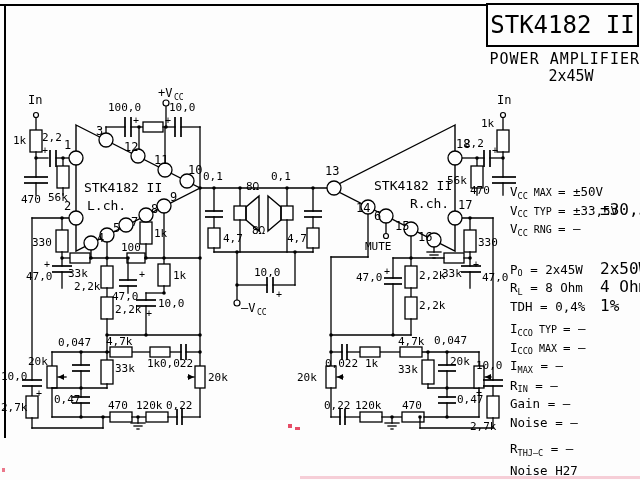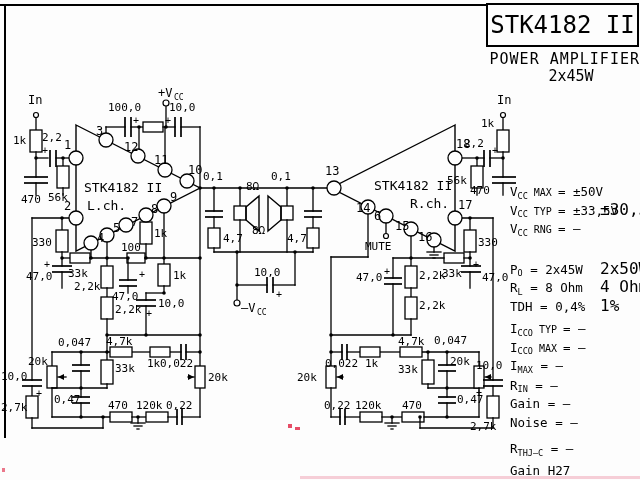--- a/index.html
+++ b/index.html
@@ -516,17 +516,17 @@
         <div class="sl"><span class="b">P</span><span class="s">O</span><span class="b">  = 2x45W</span><span class="col2">2x50W</span></div>
         <div class="sl"><span class="b">R</span><span class="s">L</span><span class="b">  = 8 Ohm</span><span class="col2">4 Ohm</span></div>
         <div class="sl"><span class="b">TDH</span><span class="b"> = 0,4%</span><span class="col2">1%</span></div>
         <div class="sl"><span class="b">I</span><span class="s">CCO</span><span class="m"> TYP </span><span class="b">= –</span></div>
         <div class="sl"><span class="b">I</span><span class="s">CCO</span><span class="m"> MAX </span><span class="b">= –</span></div>
         <div class="sl"><span class="b">I</span><span class="s">MAX</span><span class="b">  =    –</span></div>
         <div class="sl"><span class="b">R</span><span class="s">IN</span><span class="b">   = –</span></div>
         <div class="sl"><span class="b">Gain</span><span class="b">  = –</span></div>
         <div class="sl"><span class="b">Noise</span><span class="b"> = –</span></div>
         <div class="sl"><span class="b">R</span><span class="s">THJ–C</span><span class="b"> = –</span></div>
-        <div class="sl"><span class="b">Gain H27</span></div>
+        <div class="sl"><span class="b">Noise H27</span></div>
       </div>
 </div>
 
 </div>
 
 </body></html>

